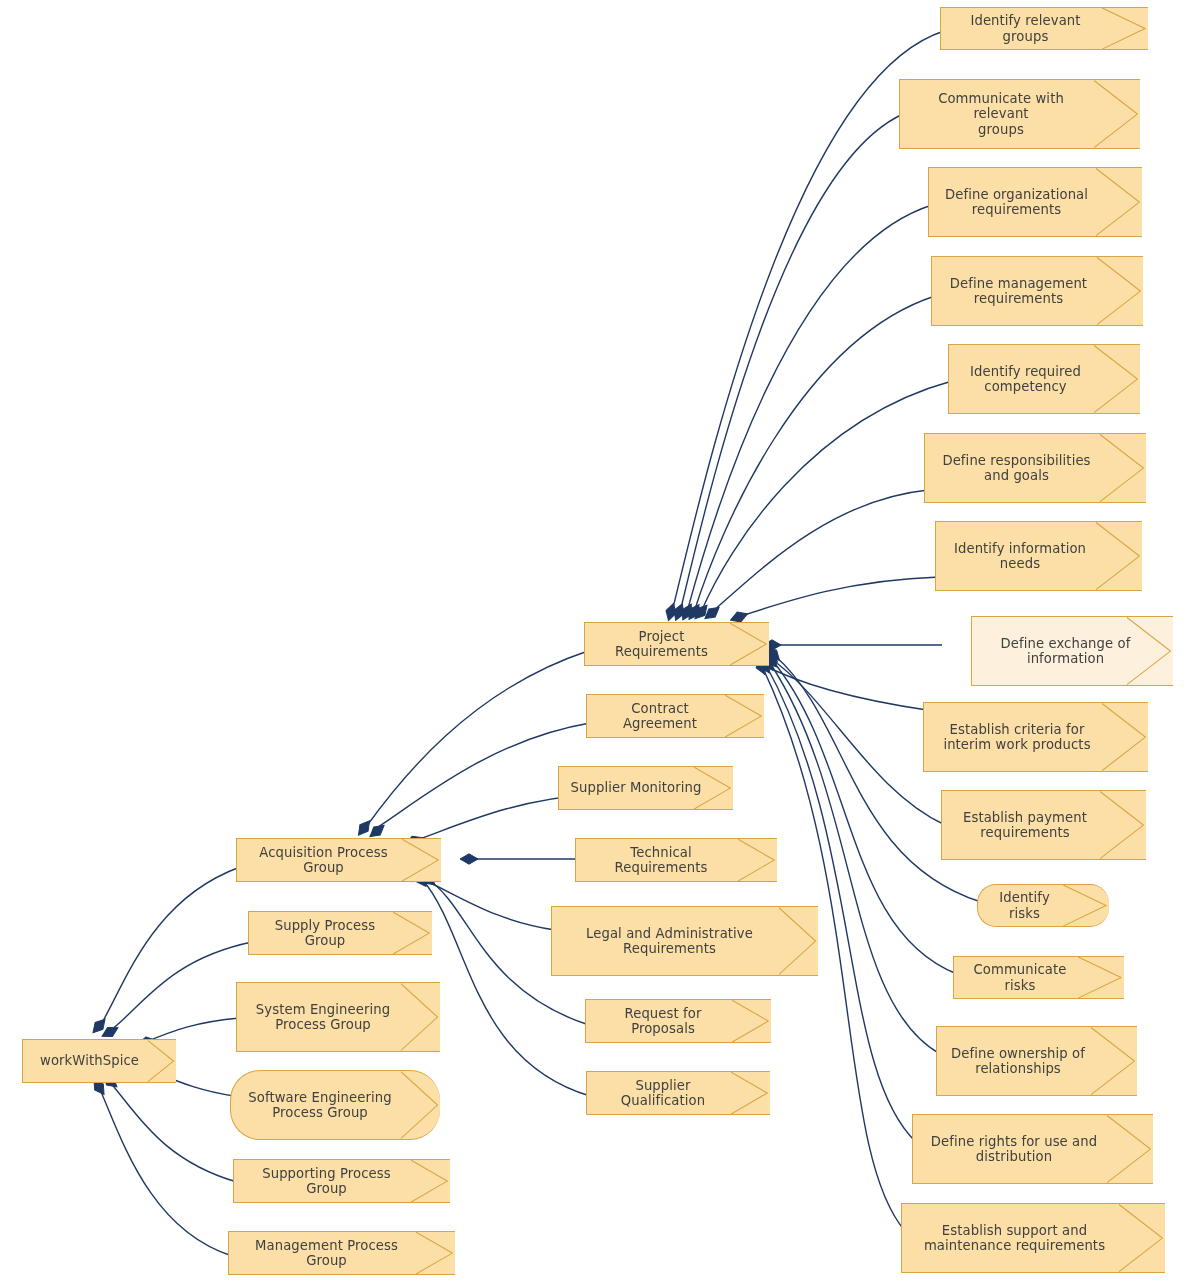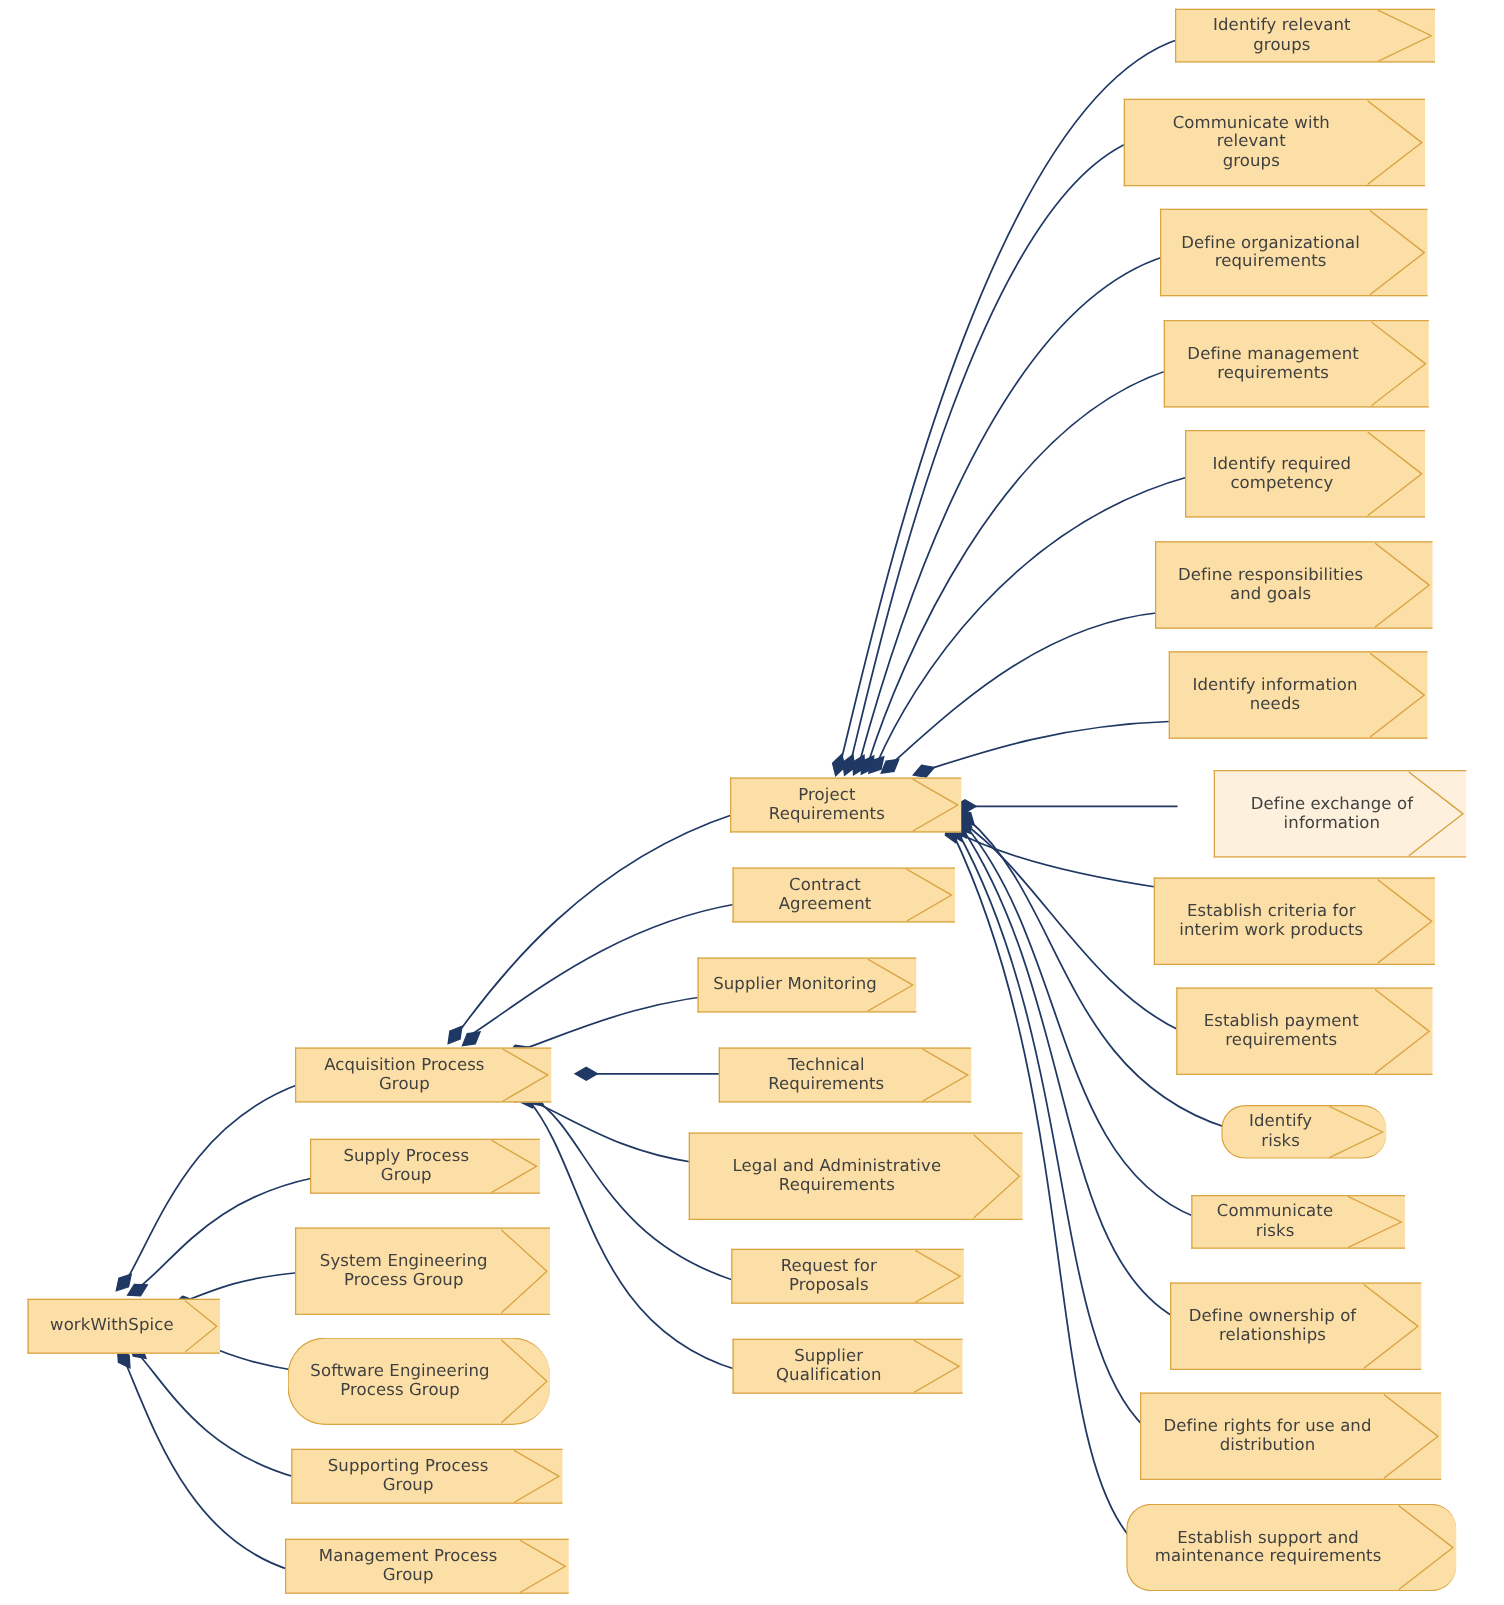--- a/index.html
+++ b/index.html
@@ -355,20 +355,20 @@
       <span class="node-label">Define ownership of
 relationships</span>
     </div>
     <div class="node" style="left: 912px; top: 1114px; width: 241px; height: 70px; padding-right: 48px;">
       <svg class="tip" width="46" height="72.2" viewBox="0 0 46 72.2">
         <path d="M -2 0.55 L 44 36.1 L -2 71.65" fill="#FBDFA6" stroke="#D9A441" stroke-width="1.1" stroke-linejoin="miter"></path>
       </svg>
       <span class="node-label">Define rights for use and
 distribution</span>
     </div>
-    <div class="node" style="left: 901px; top: 1203px; width: 264px; height: 70px; padding-right: 48px; border-radius: 20px;">
+    <div class="node" style="left: 901px; top: 1203px; width: 264px; height: 70px; padding-right: 48px;">
       <svg class="tip" width="46" height="72.2" viewBox="0 0 46 72.2">
         <path d="M -2 0.55 L 44 36.1 L -2 71.65" fill="#FBDFA6" stroke="#D9A441" stroke-width="1.1" stroke-linejoin="miter"></path>
       </svg>
       <span class="node-label">Establish support and
 maintenance requirements</span>
     </div>
   </div>
 
 </body></html>

